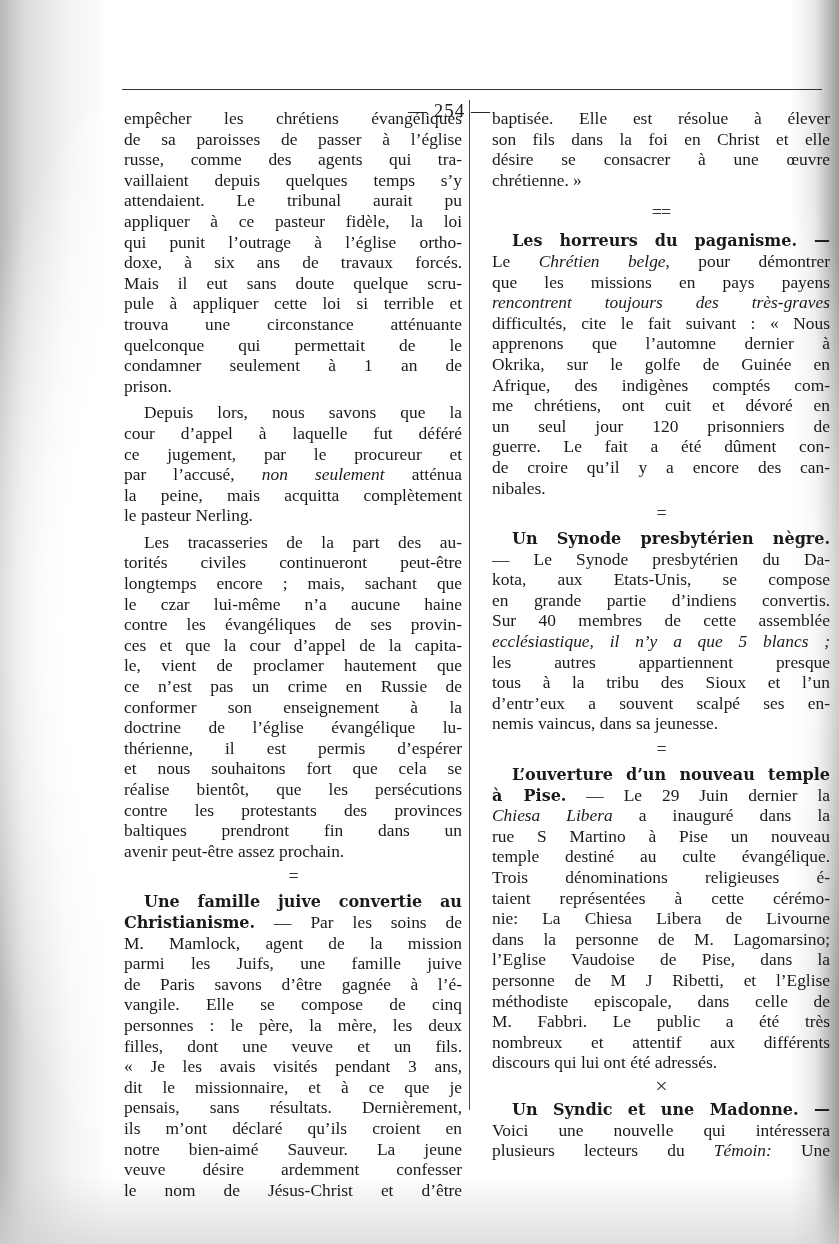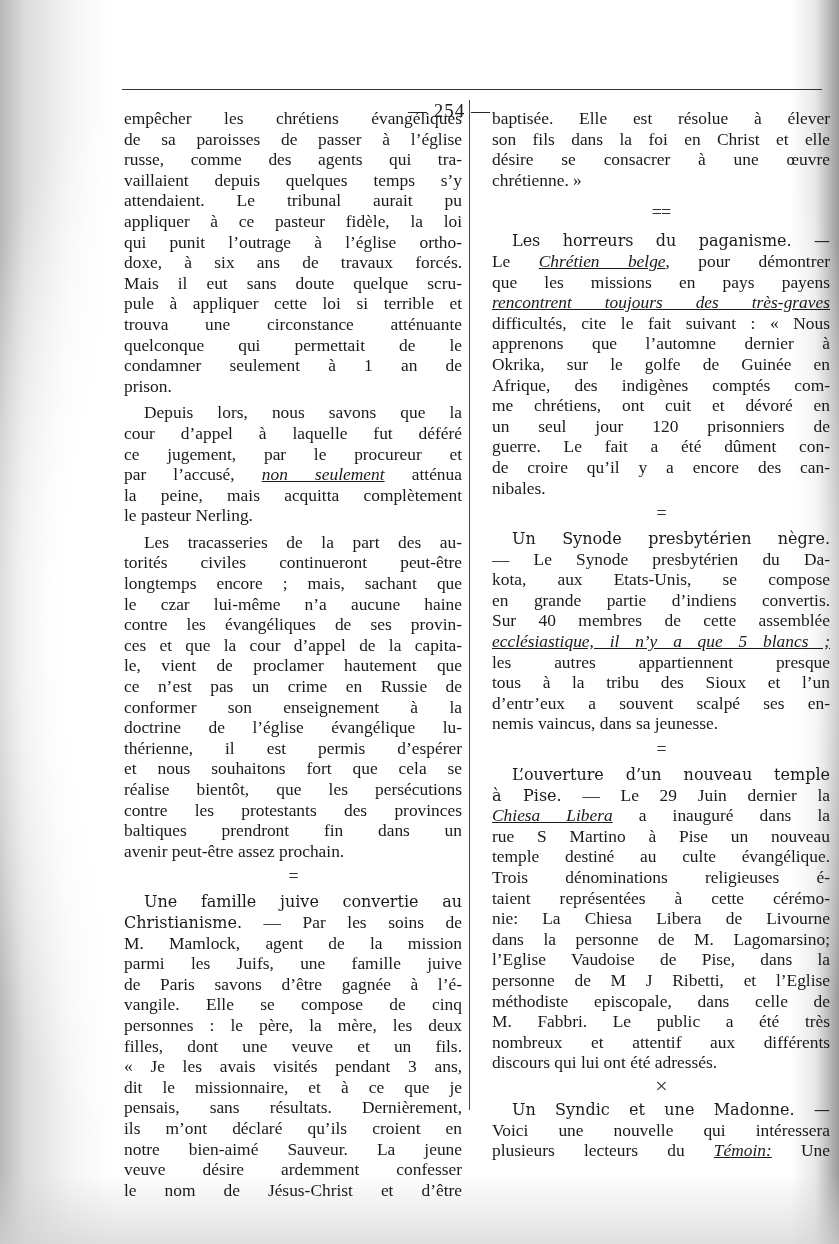--- a/index.html
+++ b/index.html
@@ -44,22 +44,22 @@
     text-align: justify; text-align-last: justify;
     height: 20.6px; overflow: visible;
   }
   .line.last { text-align-last: left; }
   .line.indent { padding-left: 20px; }
   .sep {
     display: block; text-align: center; height: 30px; line-height: 30px;
     font-size: 18px; letter-spacing: -1px; color: #333;
   }
   .sep.small { height: 26px; line-height: 26px; }
-  .b { font-weight: normal; font-family: "DejaVu Serif", serif; font-size: 16px; }
-  .i { font-style: italic; text-decoration: underline; }
+  .b { font-weight: bold; font-family: "DejaVu Serif", serif; font-size: 16px; }
+  .i { font-style: italic; }
   .gap { display: block; height: 6px; }
 </style>
 </head>
 <body>
 
 <div class="page-bg"></div>
 
 <div class="page-number">— 254 —</div>
 <div class="header-rule"></div>
 <div class="column-divider"></div>

